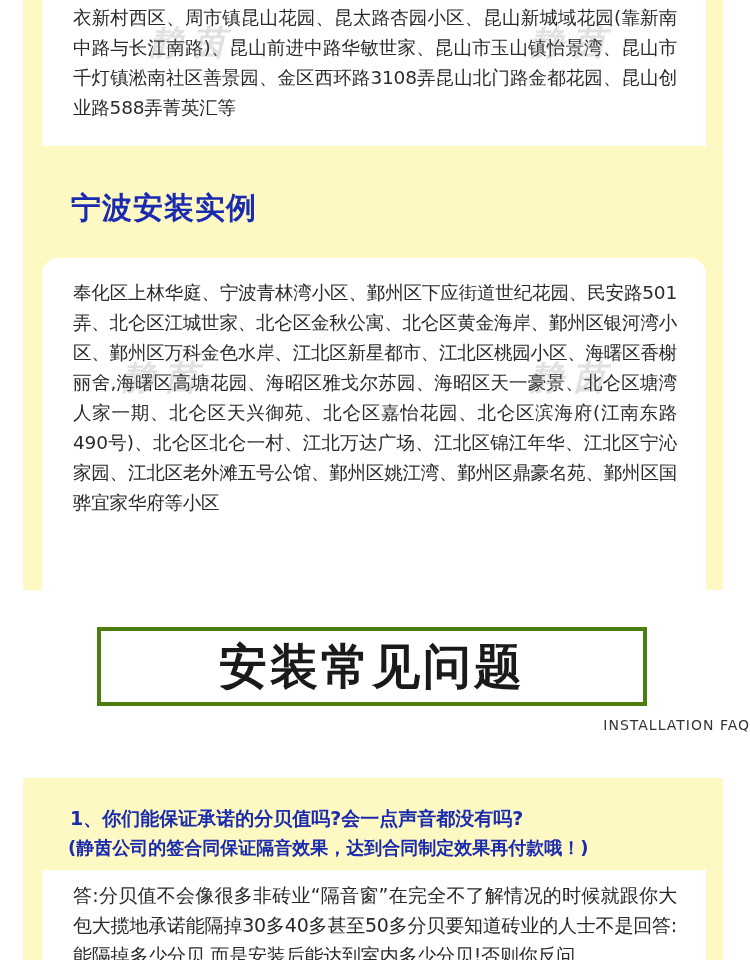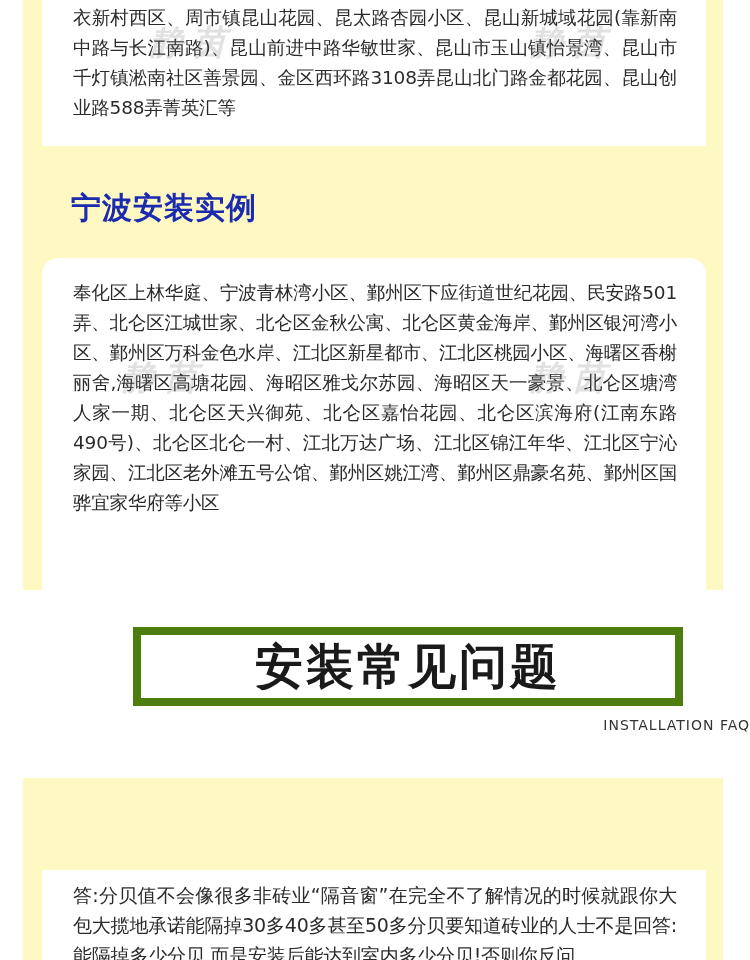--- a/index.html
+++ b/index.html
@@ -5,22 +5,22 @@
   html, body { margin: 0; padding: 0; background: #ffffff; }
   body { width: 750px; height: 960px; overflow: hidden; position: relative;
          font-family: "DejaVu Sans", "Liberation Sans", sans-serif; color: #222; }
   .panel { position: absolute; left: 23px; width: 700px; background: #fef9c3; }
   .card { position: absolute; left: 19px; width: 664px; background: #ffffff; }
   .card-text { position: absolute; left: 31px; width: 604px; font-size: 18.5px;
                line-height: 30px; color: #2a2a2a; letter-spacing: -0.2px; text-align: justify; }
   .section-heading { position: absolute; left: 48px; font-size: 30px; font-weight: bold;
                      color: #1a2bb0; letter-spacing: 1px; }
   .faq-title-box { position: absolute; left: 97px; top: 627px; width: 550px; height: 79px;
-                   border: 8px solid #4d7c0f; box-sizing: border-box; display: flex;
-                   align-items: center; justify-content: center; margin-left: 36px; }
+                   border: 4px solid #4d7c0f; box-sizing: border-box; display: flex;
+                   align-items: center; justify-content: center; }
   .faq-title { font-size: 48px; font-weight: bold; color: #1a1a1a; letter-spacing: 3px; }
   .faq-sub { position: absolute; left: 0; width: 750px; top: 717px; text-align: right;
              font-size: 14px; color: #333; letter-spacing: 1px; }
   .question { position: absolute; left: 47px; font-size: 19px; font-weight: bold; color: #1a2bb0;
               line-height: 30px; }
   .watermark { position: absolute; font-family: "DejaVu Serif", serif; font-size: 34px;
                color: rgba(120,120,120,0.22); font-style: italic; font-weight: bold; letter-spacing: 8px;
                pointer-events: none; text-align: center; }
 </style>
 </head>
@@ -38,20 +38,22 @@
     <div class="card-text" style="top:20px;">奉化区上林华庭、宁波青林湾小区、鄞州区下应街道世纪花园、民安路501弄、北仑区江城世家、北仑区金秋公寓、北仑区黄金海岸、鄞州区银河湾小区、鄞州区万科金色水岸、江北区新星都市、江北区桃园小区、海曙区香榭丽舍,海曙区高塘花园、海昭区雅戈尔苏园、海昭区天一豪景、北仑区塘湾人家一期、北仑区天兴御苑、北仑区嘉怡花园、北仑区滨海府(江南东路490号)、北仑区北仑一村、江北万达广场、江北区锦江年华、江北区宁沁家园、江北区老外滩五号公馆、鄞州区姚江湾、鄞州区鼎豪名苑、鄞州区国骅宜家华府等小区</div>
   </div>
 </div>
 
 <div class="faq-title-box">
   <div class="faq-title">安装常见问题</div>
 </div>
 <div class="faq-sub">INSTALLATION FAQ</div>
 
 <div class="panel" style="top:778px; height:182px;">
+  <div class="question" style="top:25px;">1、你们能保证承诺的分贝值吗?会一点声音都没有吗?</div>
+  <div class="question" style="top:55px; left:45px; font-size:18px;">(静茵公司的签合同保证隔音效果，达到合同制定效果再付款哦！)</div>
   <div class="card" style="top:92px; height:120px;">
     <div class="card-text" style="top:10px; font-size:19px;">答:分贝值不会像很多非砖业“隔音窗”在完全不了解情况的时候就跟你大包大揽地承诺能隔掉30多40多甚至50多分贝要知道砖业的人士不是回答:能隔掉多少分贝 而是安装后能达到室内多少分贝!否则你反问</div>
   </div>
 </div>
 
 <div class="watermark" style="left:150px; top:20px;">静茵</div>
 <div class="watermark" style="left:530px; top:20px;">静茵</div>
 <div class="watermark" style="left:122px; top:355px;">静茵</div>
 <div class="watermark" style="left:530px; top:355px;">静茵</div>
 

